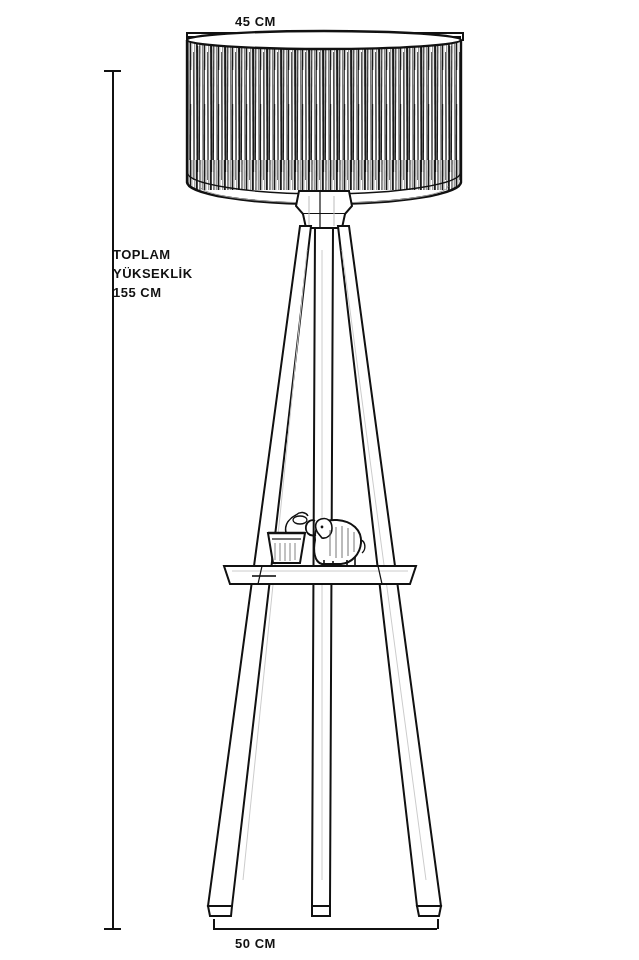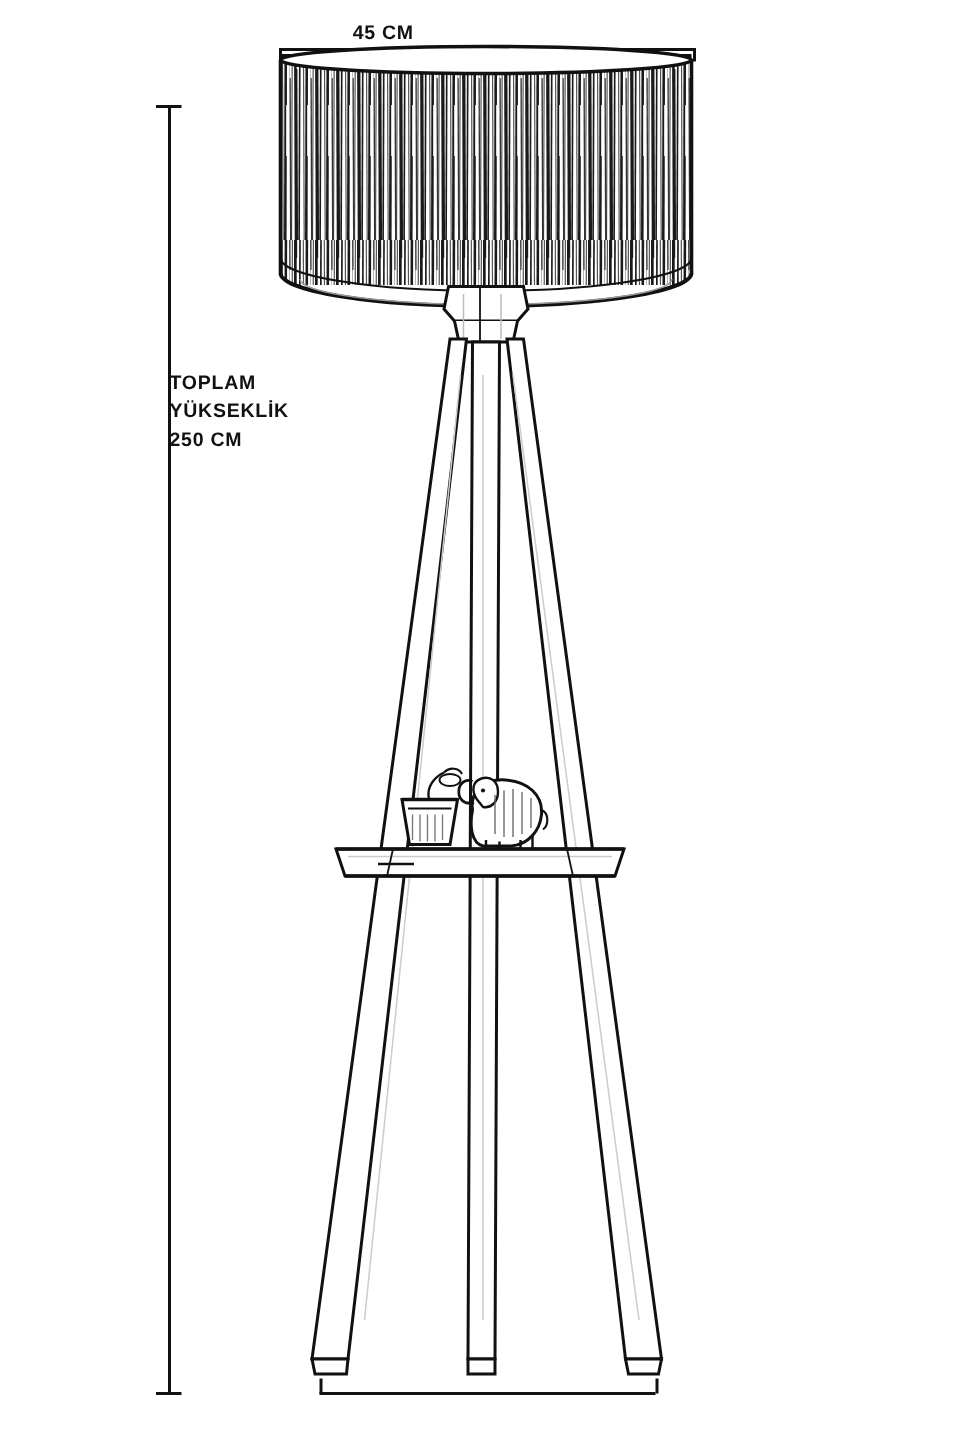--- a/index.html
+++ b/index.html
@@ -101,24 +101,25 @@
 
   <div class="rule-h" id="rule-bottom"></div>
   <div class="tick-v" id="rule-bottom-tick-l"></div>
   <div class="tick-v" id="rule-bottom-tick-r"></div>
 
   <div class="rule-v" id="rule-left"></div>
   <div class="tick-h" id="rule-left-tick-t"></div>
   <div class="tick-h" id="rule-left-tick-b"></div>
 
   <div class="dim-label" id="label-top-width">45 CM</div>
+  <div class="dim-label" id="label-bottom-width">50 CM</div>
   <div class="dim-label" id="label-height">
     <div>TOPLAM</div>
     <div>YÜKSEKLİK</div>
-    <div>250 CM</div>
+    <div>155 CM</div>
   </div>
 
   <svg id="drawing" viewBox="0 0 639 960">
     <defs>
 
       <pattern id="shadeTexture" width="14" height="160" patternUnits="userSpaceOnUse">
         <rect width="14" height="160" fill="#ffffff"></rect>
         <path d="M1 0 L1.6 160" stroke="#1a1a1a" stroke-width="2.2" fill="none"></path>
         <path d="M4 0 L3.4 160" stroke="#1a1a1a" stroke-width="1.1" fill="none"></path>
         <path d="M6.2 0 L6.8 160" stroke="#555555" stroke-width="0.8" fill="none"></path>

